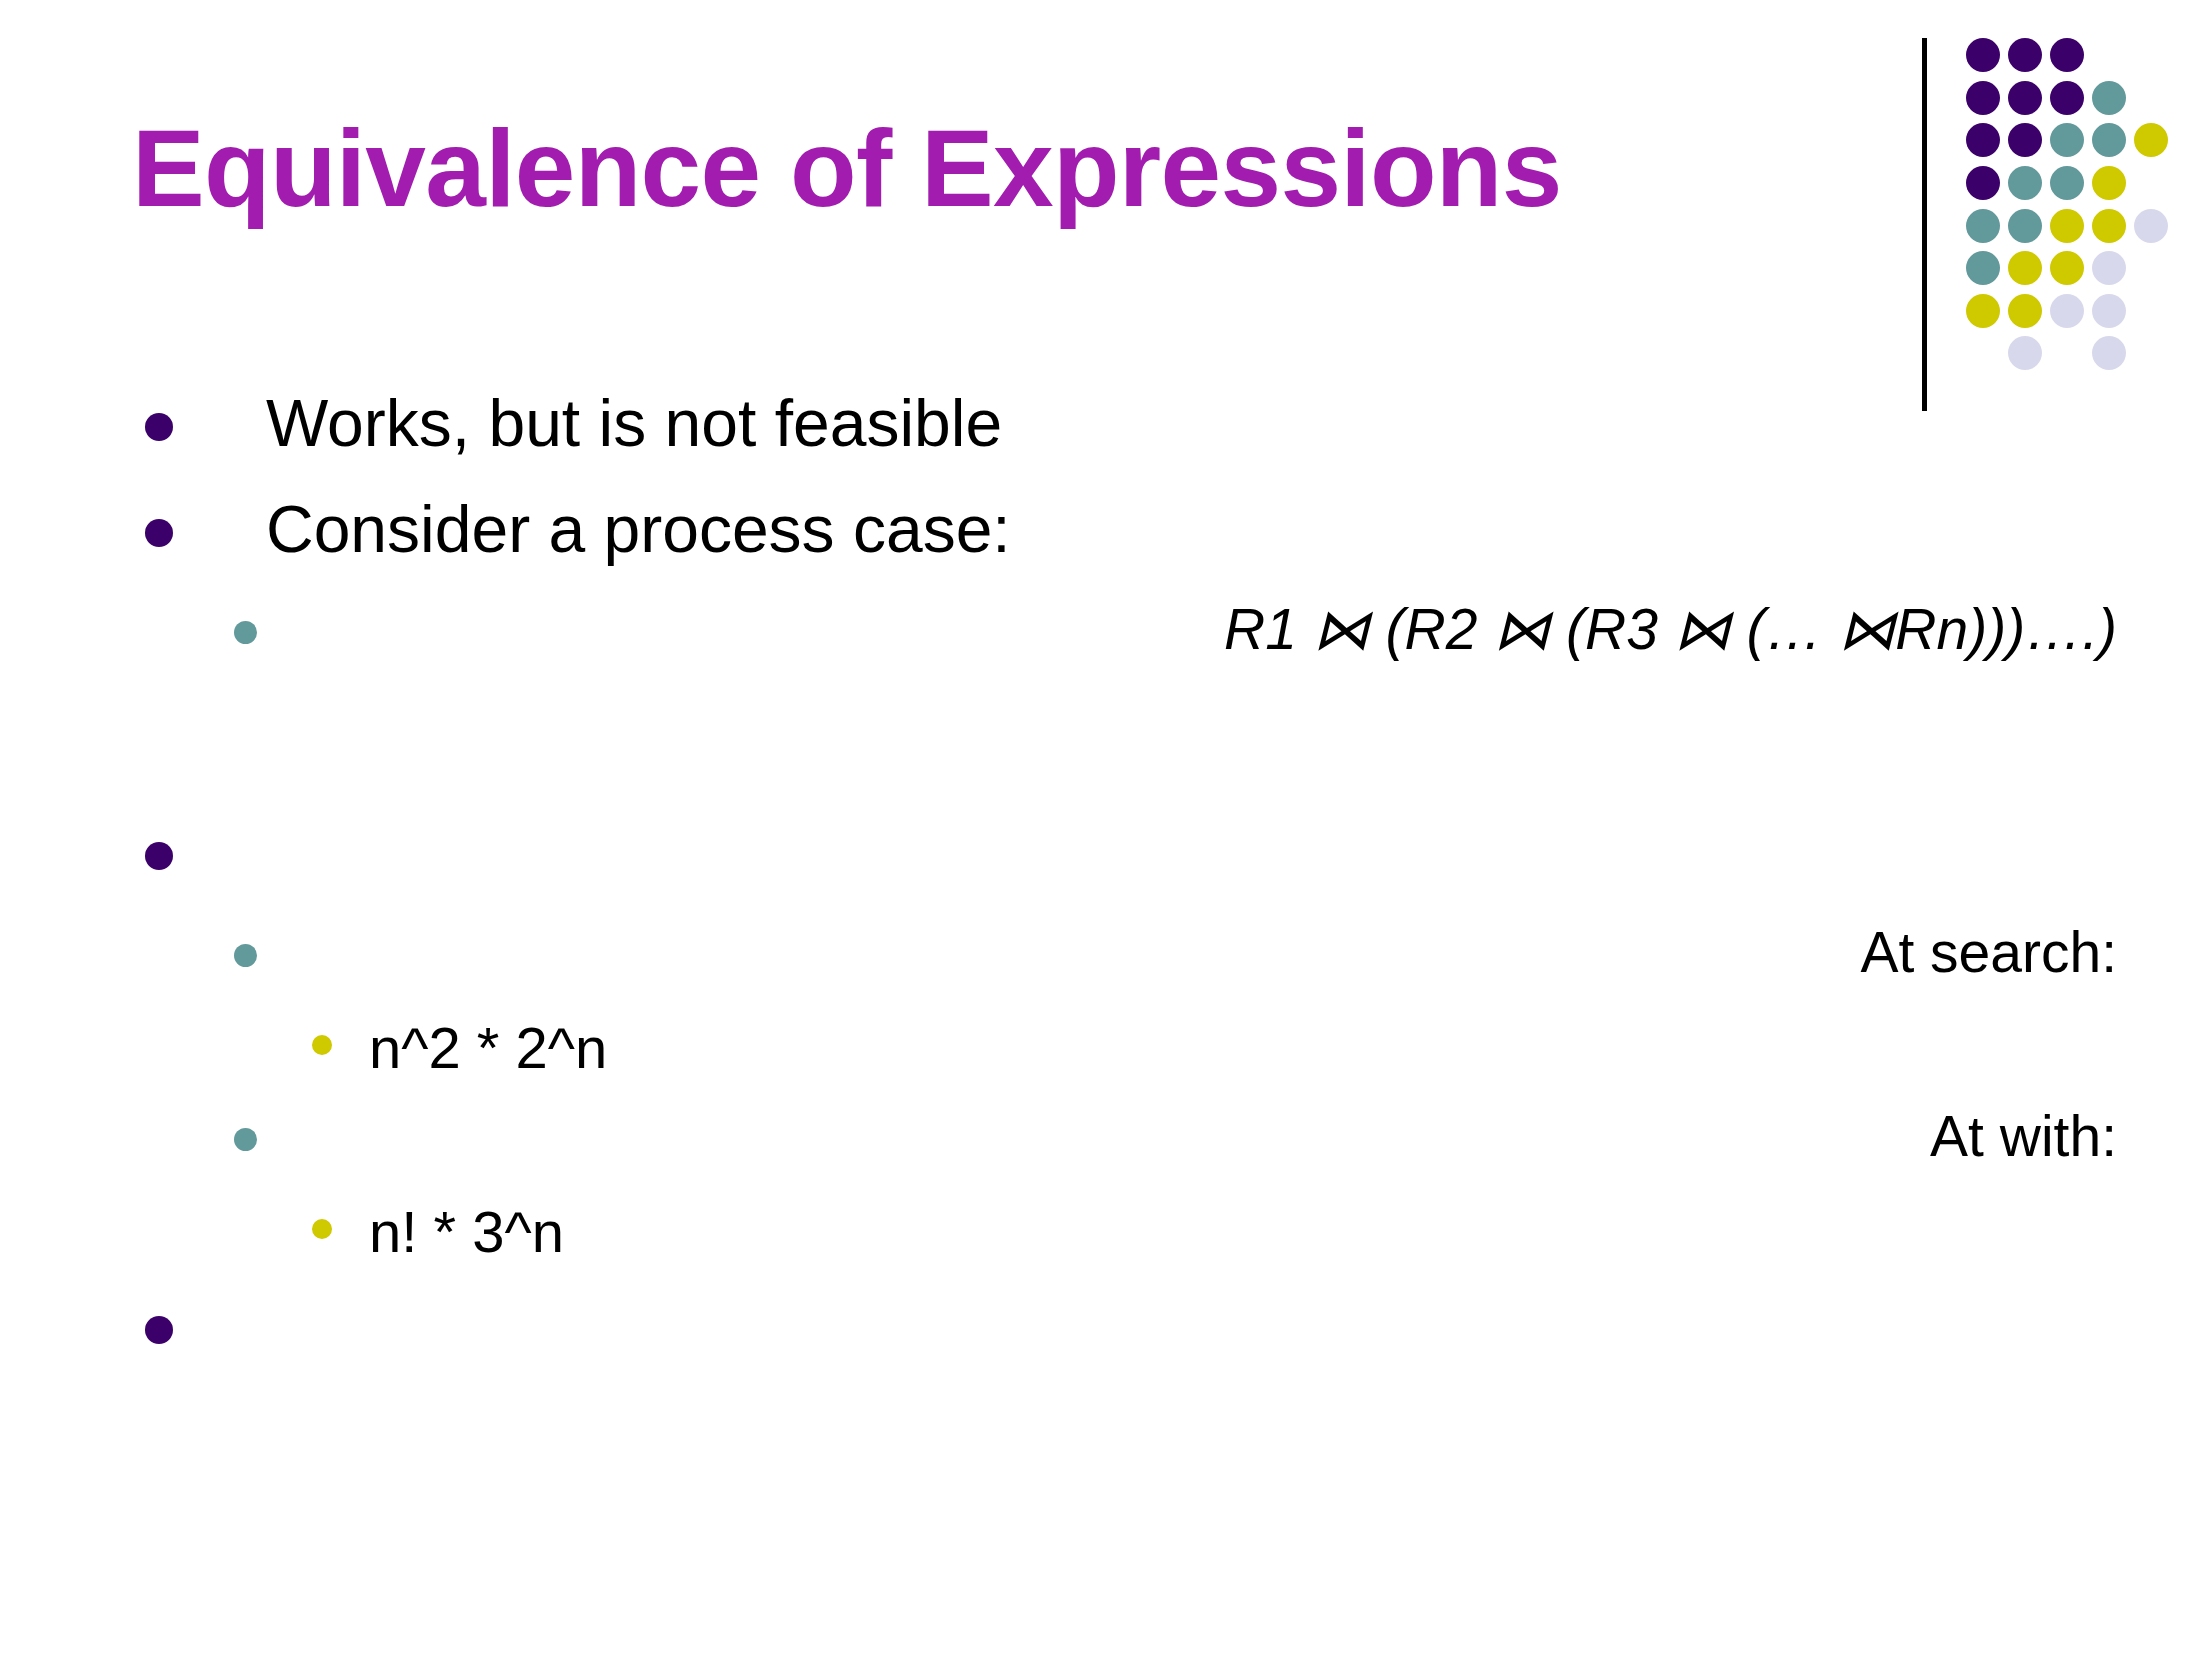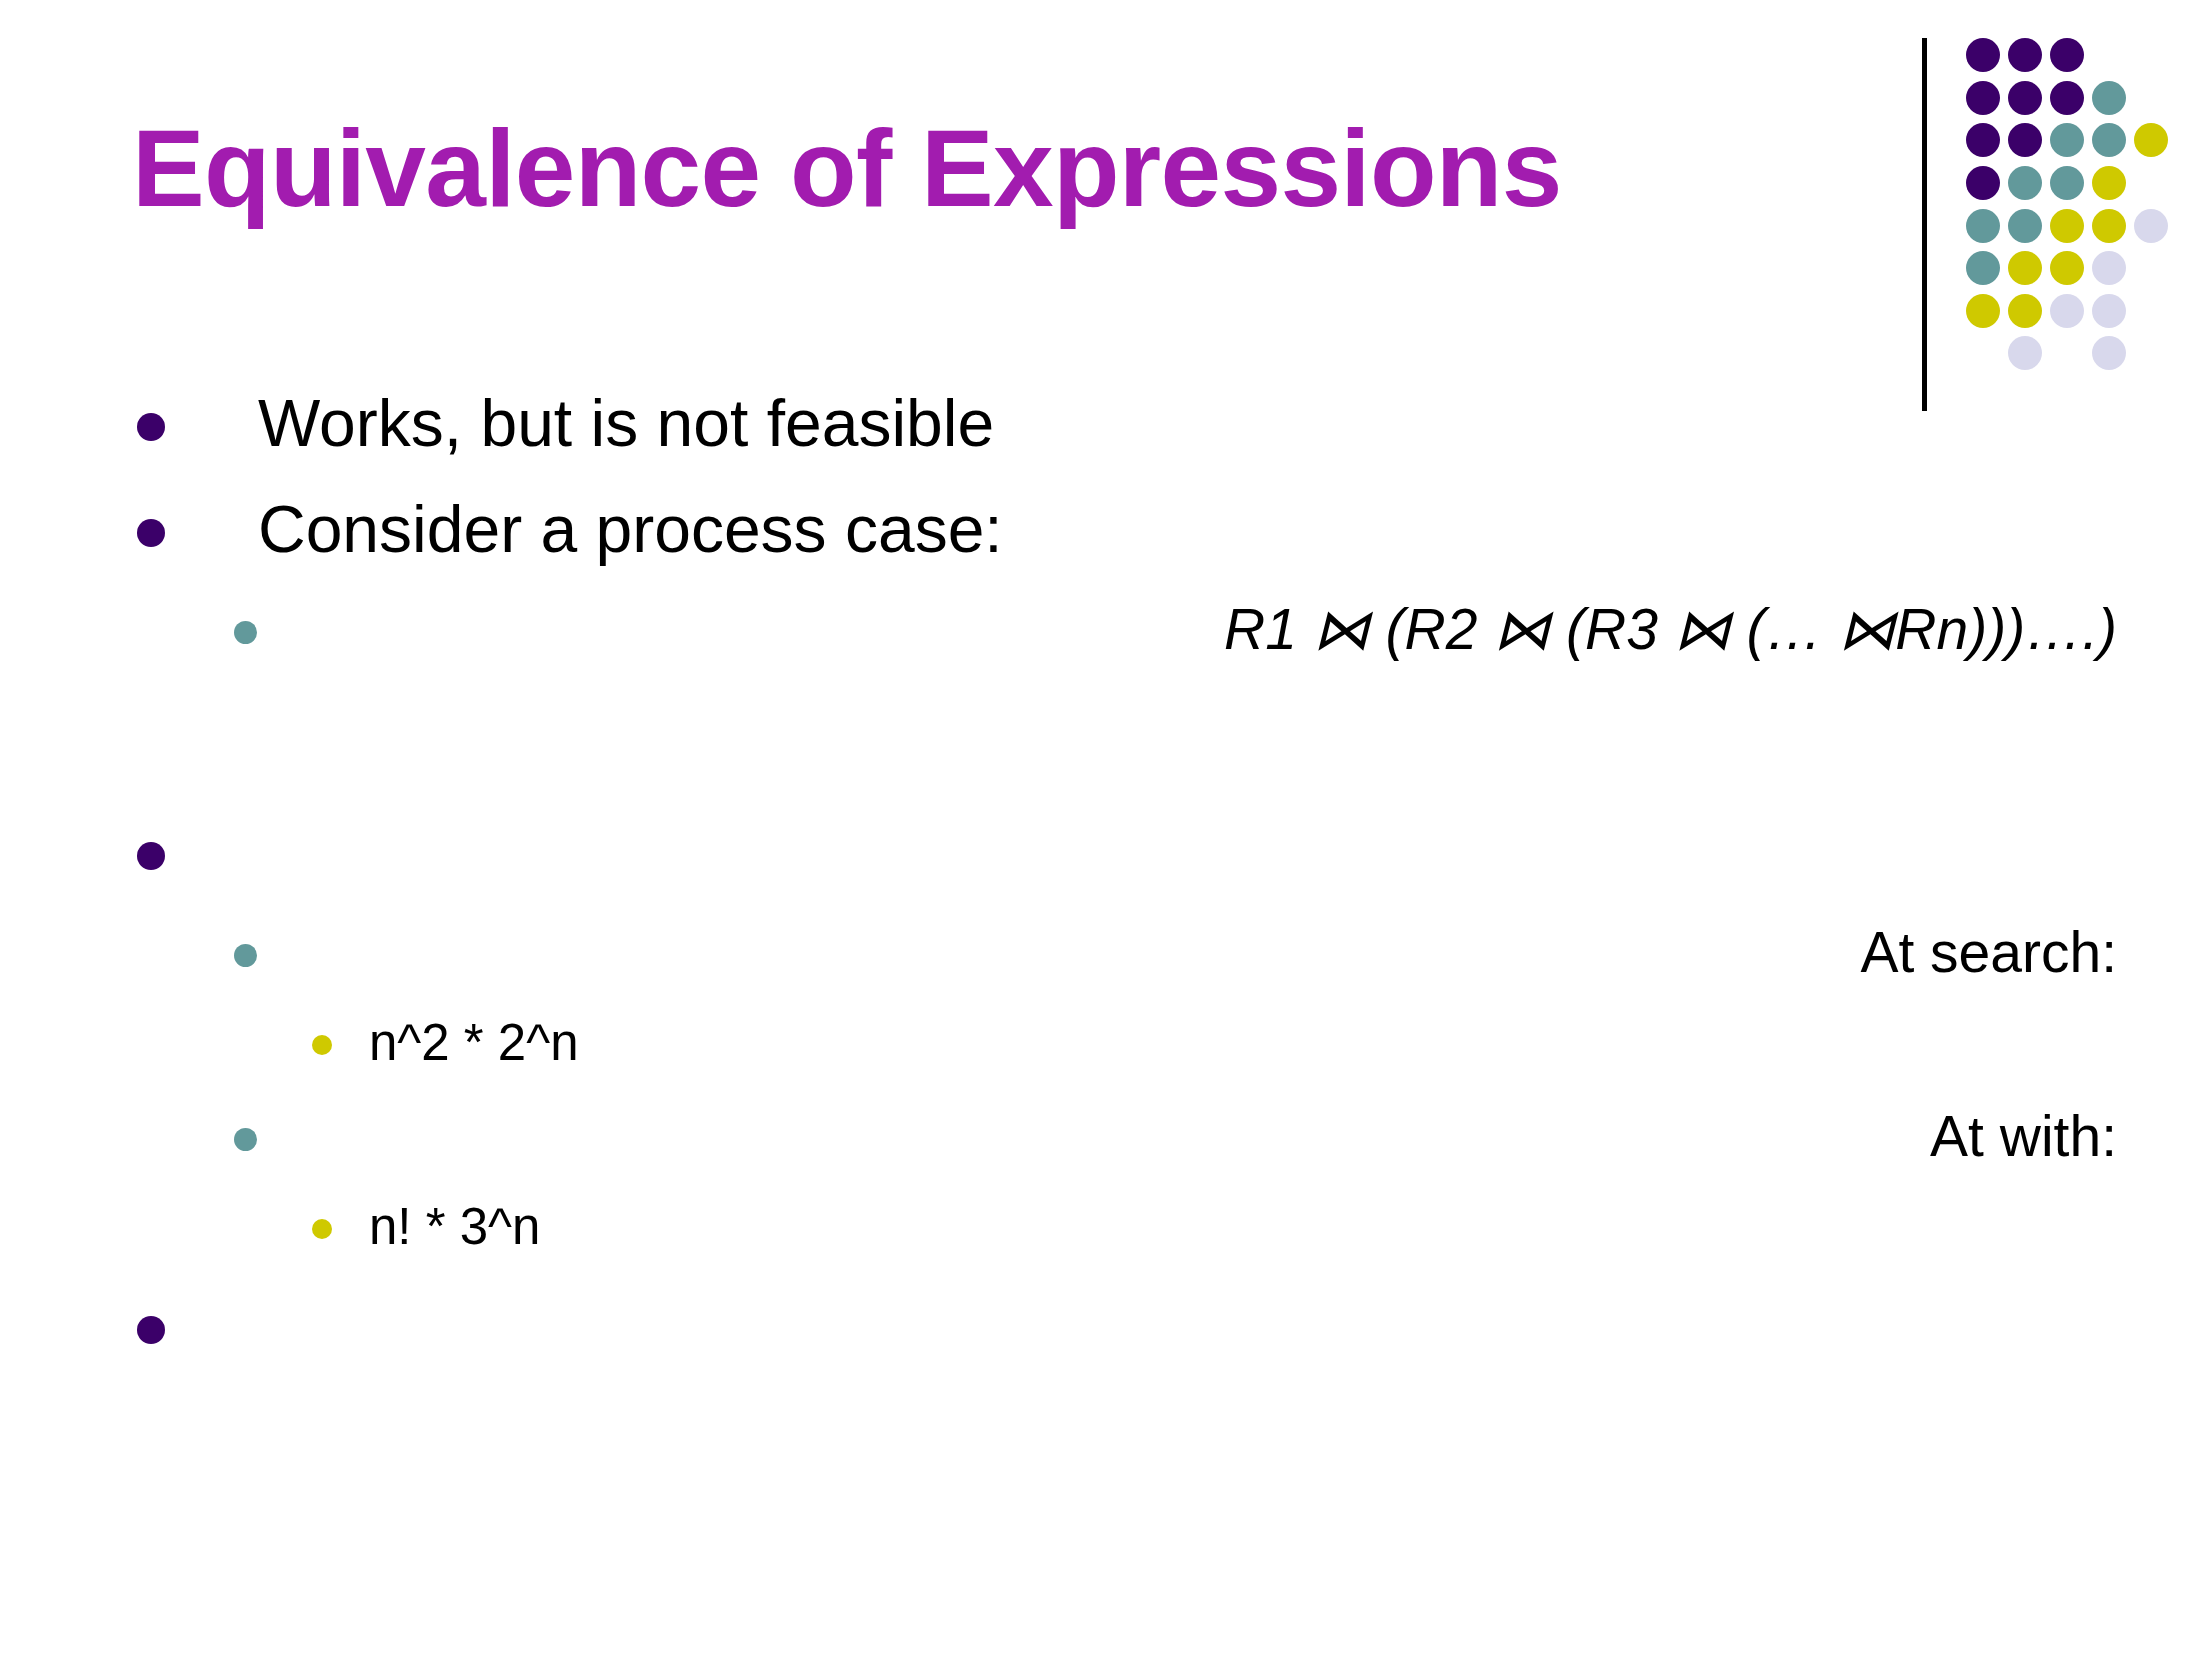--- a/index.html
+++ b/index.html
@@ -77,21 +77,21 @@
     position: absolute;
     border-radius: 50%;
   }
   .bullet-text {
     display: block;
     color: #000000;
   }
 
   
   .lvl1 {
-    margin-left: 0;
+    margin-left: 8px;
     min-height: 106px;
     padding-left: 45px;
   }
   .lvl1 > .bullet-dot {
     left: 137px;
     top: 31px;
     width: 28px;
     height: 28px;
     background: #3B0069;
   }
@@ -128,21 +128,21 @@
   .lvl3 > .bullet-dot {
     left: 312px;
     top: 23.5px;
     width: 20px;
     height: 20px;
     background: #CFC900;
   }
   .lvl3 > .bullet-text {
     margin-left: 369px;
     margin-right: 88px;
-    font-size: 51px;
+    font-size: 58px;
     line-height: 1.26;
   }
 
   .italic { font-style: italic; }
   .spacer { display: block; height: 123px; }
 </style>
 </head>
 <body>
 
 <div id="slide">

